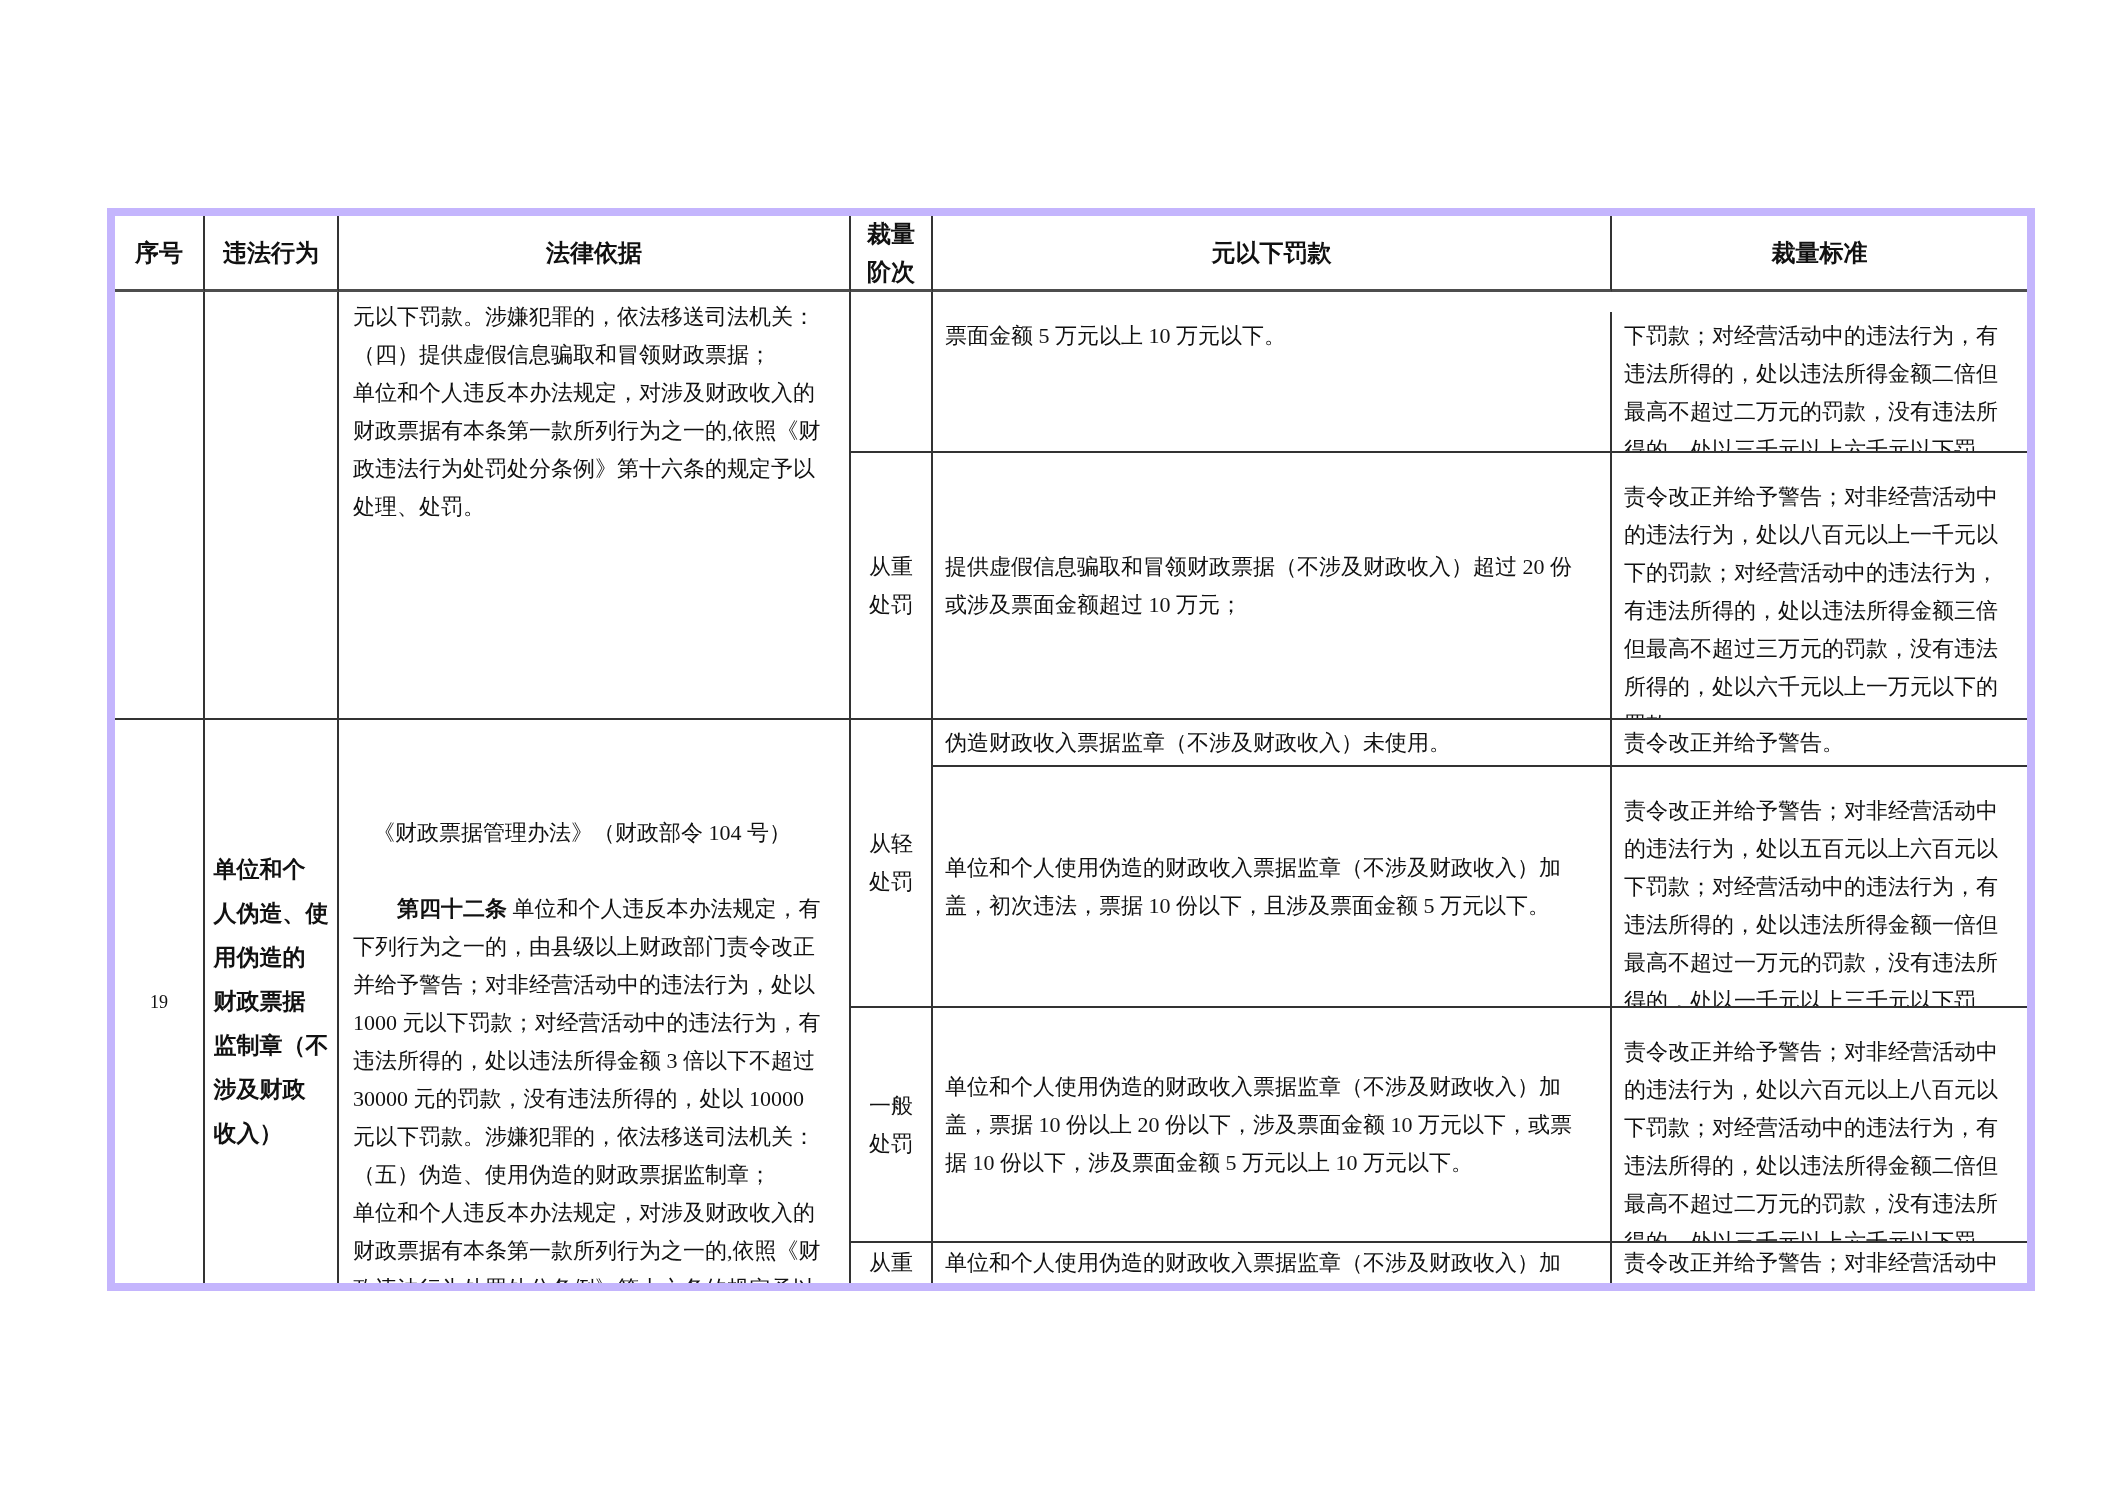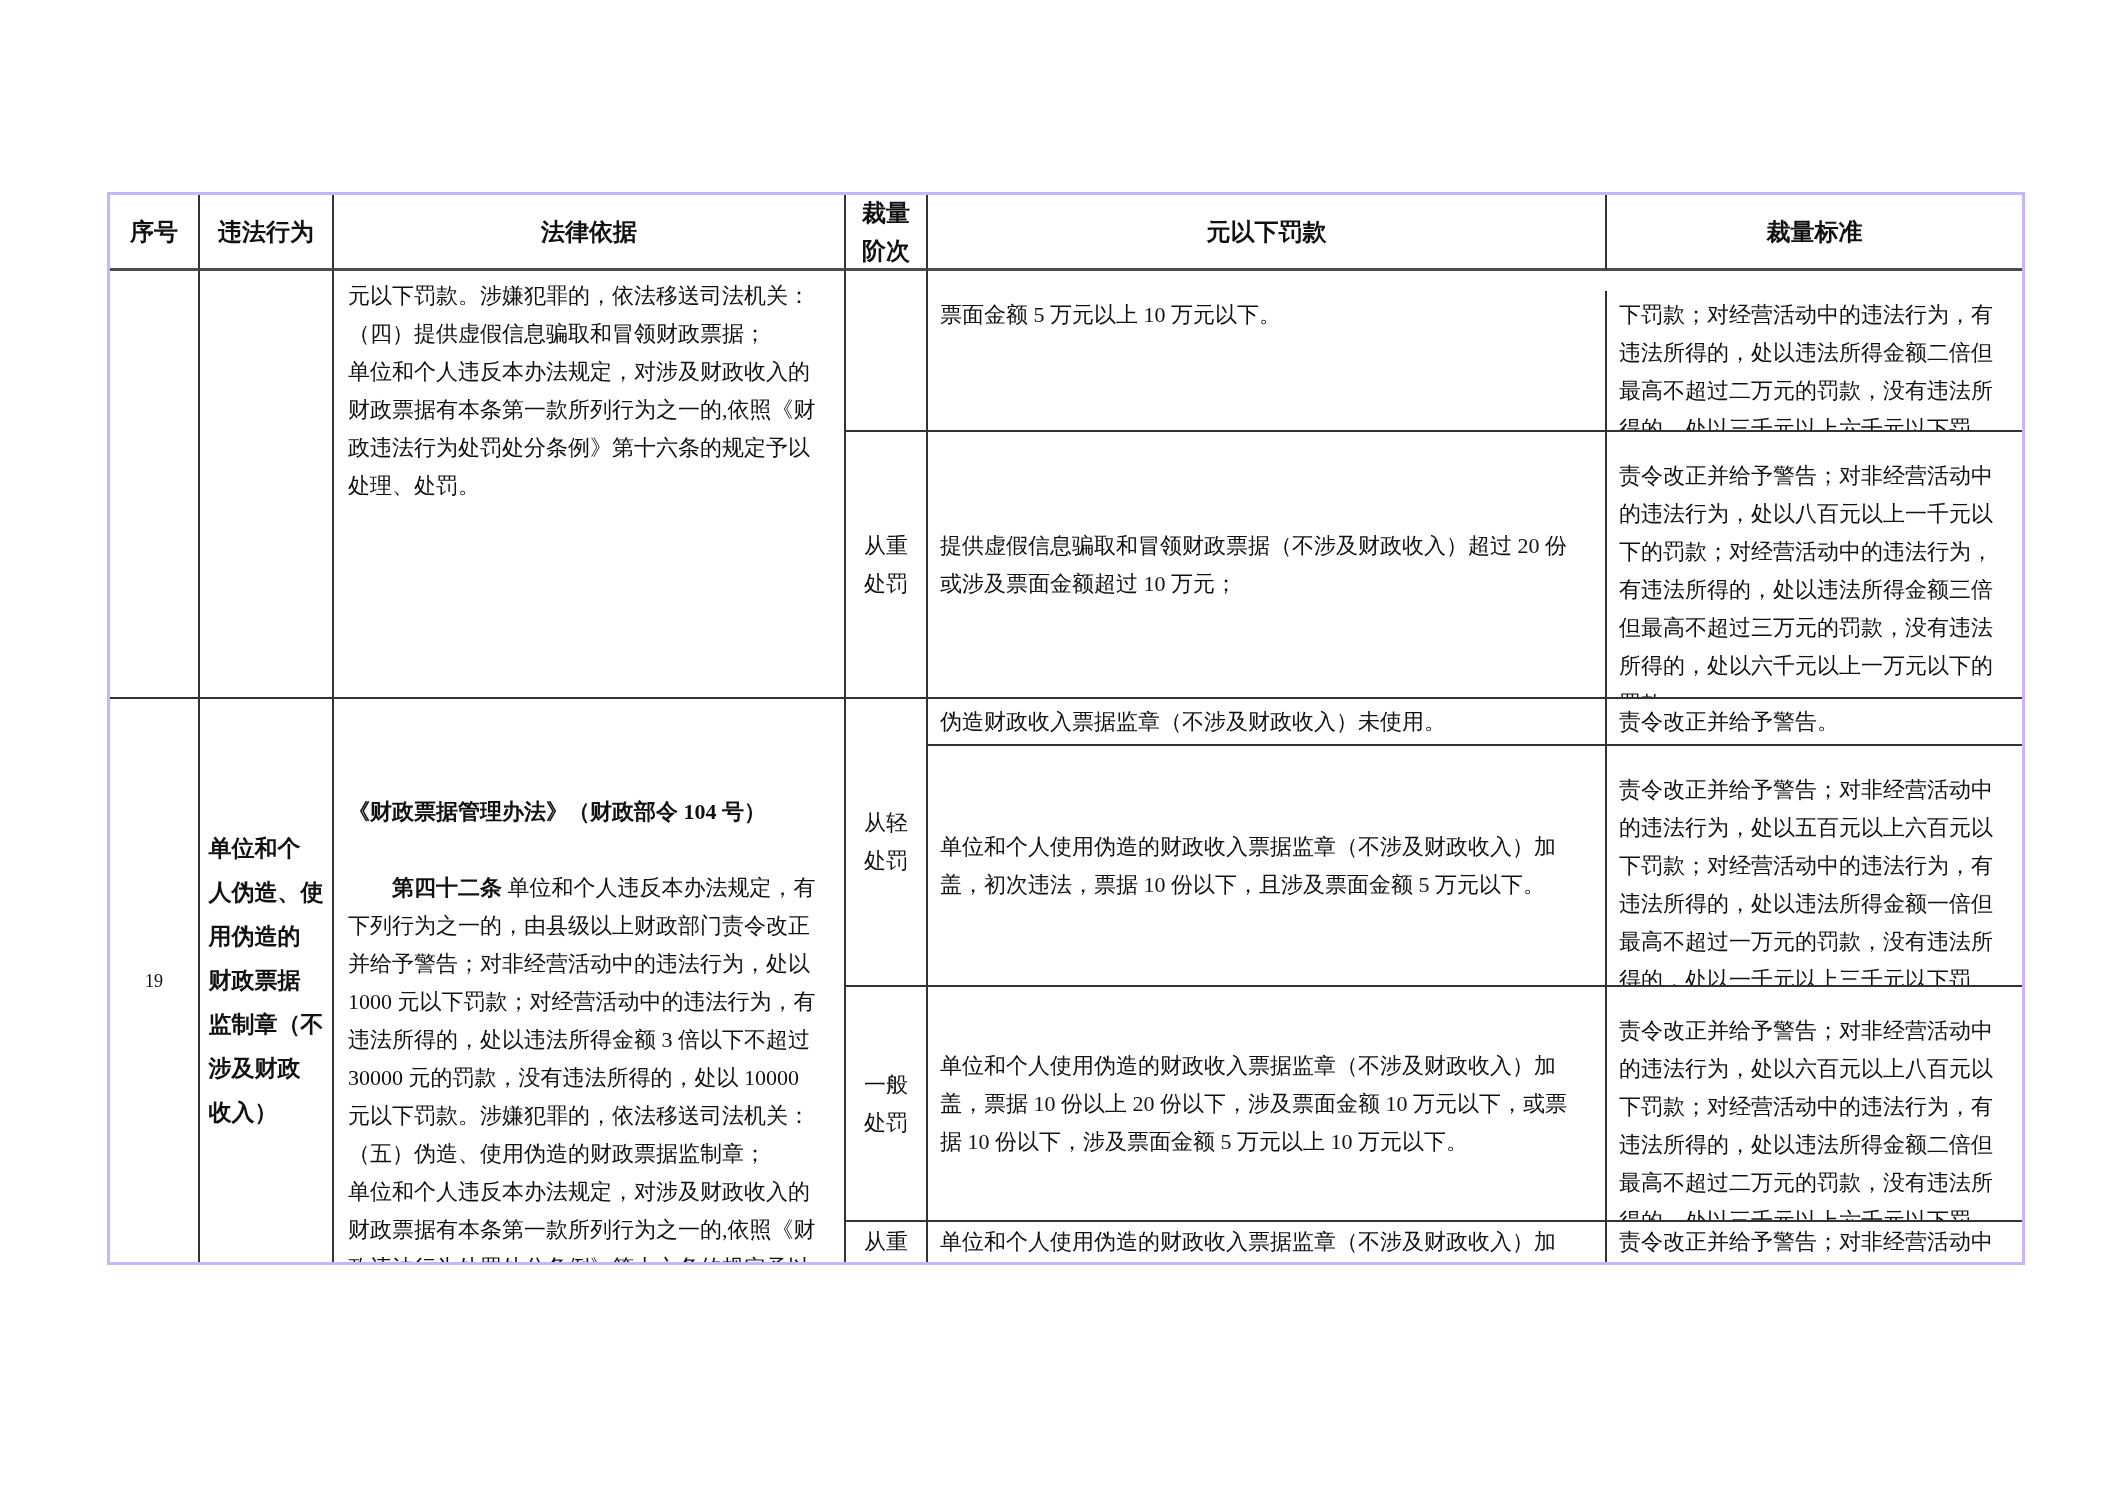--- a/index.html
+++ b/index.html
@@ -6,26 +6,26 @@
   body{
     width:2104px;height:1488px;
     background:#ffffff;
     font-family:"Liberation Serif","DejaVu Serif",serif;
     color:#111;
     position:relative;
     overflow:hidden;
   }
   .doc-table{
     position:absolute;
-    left:107px;top:192px;
+    left:107px;top:208px;
     width:1912px;height:1067px;
     display:grid;
     grid-template-columns:90px 134px 512px 82px 679px 415px;
     grid-template-rows:76px 161px 267px 47px 241px 235px 40px;
-    border:3px solid #c4b5fd;
+    border:8px solid #c4b5fd;
     box-sizing:content-box;
     background:#fff;
   }
   .c{
     box-sizing:border-box;
     border-right:2px solid #333;
     border-bottom:2px solid #333;
     overflow:hidden;
     position:relative;
   }
@@ -36,21 +36,21 @@
     display:flex;align-items:center;justify-content:center;
     font-weight:bold;font-size:24px;line-height:38px;
     text-align:center;white-space:pre-line;
   }
   .txt{font-size:22px;line-height:38px;white-space:pre-line;}
   .top{padding:5px 12px 4px 12px;margin-top:20px;}
   .mid{display:flex;align-items:center;padding:8px 12px;}
   .ctr{display:flex;align-items:center;justify-content:center;text-align:center;}
   .ctr-left{display:flex;align-items:center;justify-content:center;}
   .ctr-left .inner{text-align:left;white-space:pre-line;}
-  .bold{font-weight:bold;}
+  .bold{font-weight:normal;margin-left:20px;}
   .behavior-cell .inner{font-size:23px;line-height:44px;font-weight:bold;}
   .num-cell{font-size:18px;}
   .legal2{padding:56px 12px 4px 14px;}
   .legal1{padding:6px 12px 4px 14px;}
 </style>
 </head>
 <body>
 
 <div class="doc-table">
 

